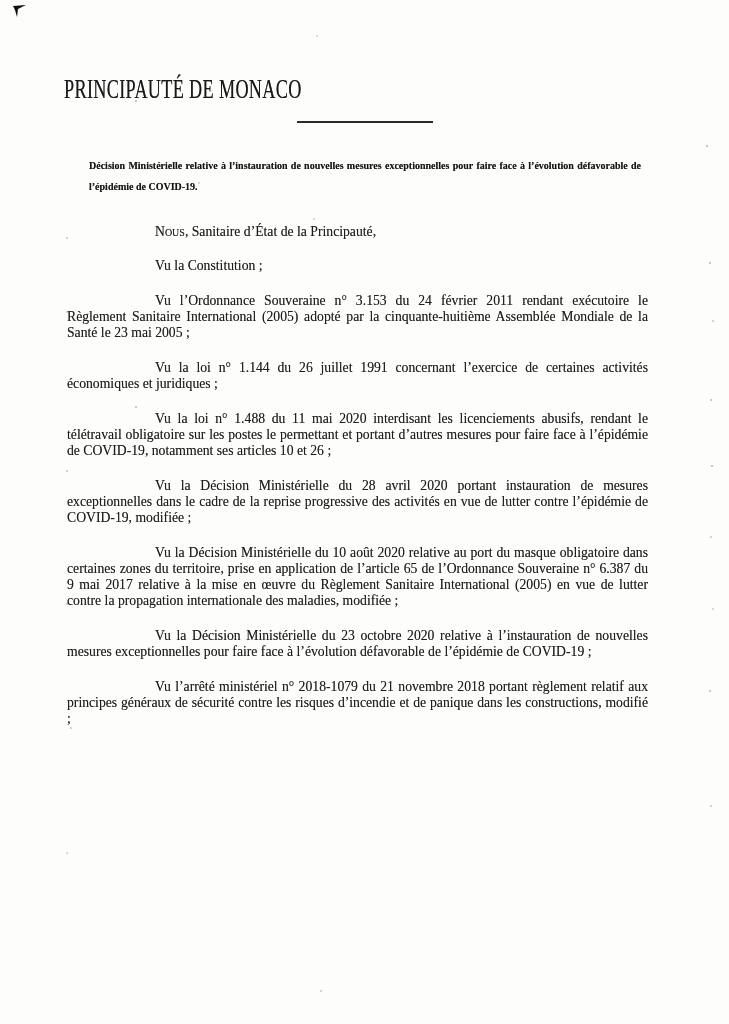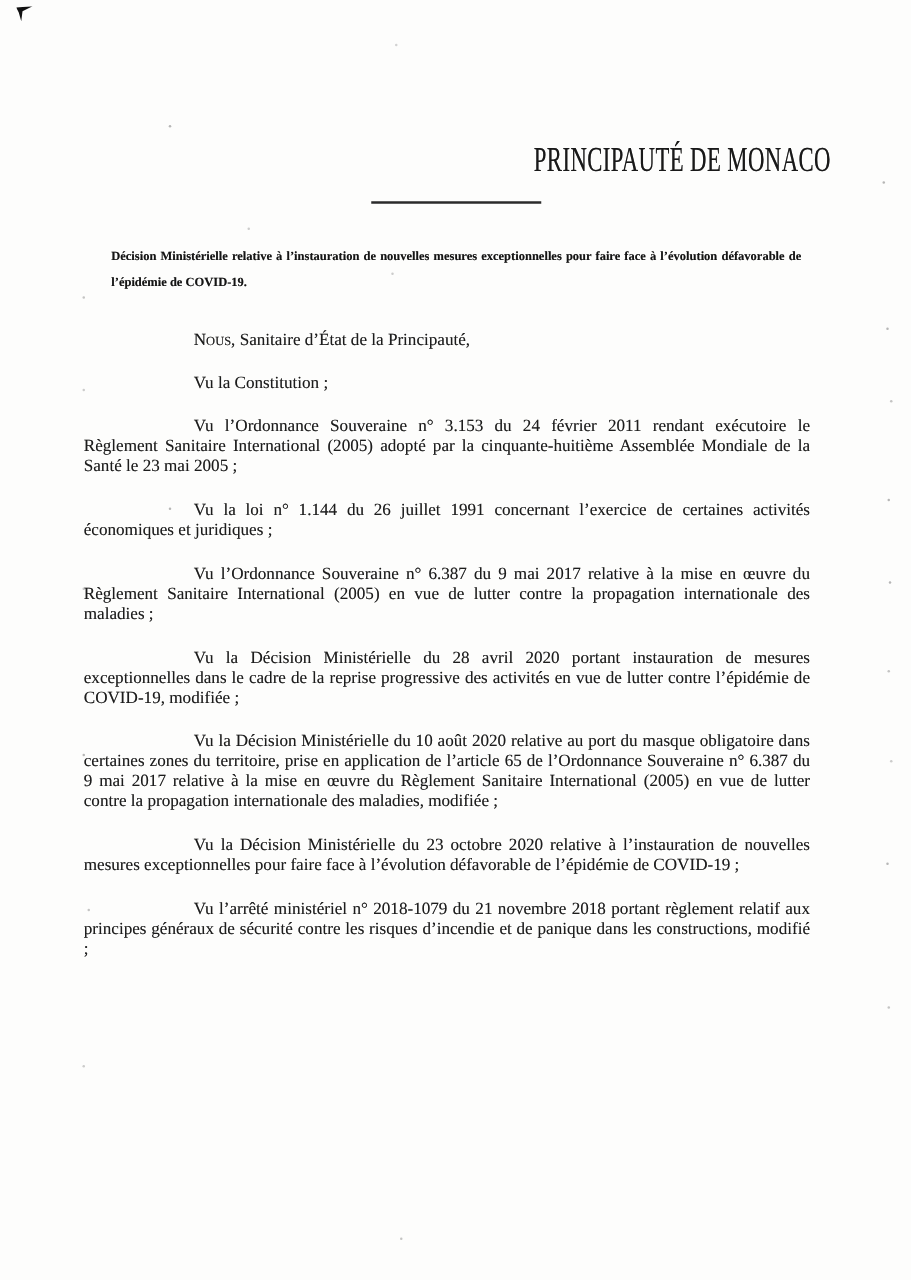--- a/index.html
+++ b/index.html
@@ -15,22 +15,22 @@
     width: 729px; height: 1024px;
     background: #fdfdfc;
   }
   
   .ink-mark {
     position: absolute; left: 13px; top: 5px;
     width: 14px; height: 13px;
   }
   
   .title-wrap {
-    padding-top: 112px;
-    text-align: right;
+    padding-top: 72px;
+    text-align: left;
     line-height: 34px;
     height: 34px;
   }
   .doc-title {
     display: inline-block;
     font-size: 28px;
     letter-spacing: 0.5px;
     white-space: nowrap;
     transform: scaleX(0.65);
     transform-origin: 50% 50%;
@@ -111,19 +111,19 @@
 
   <hr class="title-rule">
 
   <p class="subject">Décision Ministérielle relative à l’instauration de nouvelles mesures exceptionnelles pour faire face à l’évolution défavorable de l’épidémie de COVID-19.</p>
 
   <p class="para salutation"><span class="sc">Nous</span><span>, Sanitaire d’État de la Principauté,</span></p>
 
   <p class="para">Vu la Constitution ;</p>
   <p class="para">Vu l’Ordonnance Souveraine n° 3.153 du 24 février 2011 rendant exécutoire le Règlement Sanitaire International (2005) adopté par la cinquante-huitième Assemblée Mondiale de la Santé le 23 mai 2005 ;</p>
   <p class="para">Vu la loi n° 1.144 du 26 juillet 1991 concernant l’exercice de certaines activités économiques et juridiques ;</p>
-  <p class="para">Vu l’Ordonnance Souveraine n° 6.387 du 9 mai 2017 relative à la mise en œuvre du Règlement Sanitaire International (2005) en vue de lutter contre la propagation internationale des maladies ;</p>
+  <p class="para">Vu la loi n° 1.488 du 11 mai 2020 interdisant les licenciements abusifs, rendant le télétravail obligatoire sur les postes le permettant et portant d’autres mesures pour faire face à l’épidémie de COVID-19, notamment ses articles 10 et 26 ;</p>
   <p class="para">Vu la Décision Ministérielle du 28 avril 2020 portant instauration de mesures exceptionnelles dans le cadre de la reprise progressive des activités en vue de lutter contre l’épidémie de COVID-19, modifiée ;</p>
   <p class="para">Vu la Décision Ministérielle du 10 août 2020 relative au port du masque obligatoire dans certaines zones du territoire, prise en application de l’article 65 de l’Ordonnance Souveraine n° 6.387 du 9 mai 2017 relative à la mise en œuvre du Règlement Sanitaire International (2005) en vue de lutter contre la propagation internationale des maladies, modifiée ;</p>
   <p class="para">Vu la Décision Ministérielle du 23 octobre 2020 relative à l’instauration de nouvelles mesures exceptionnelles pour faire face à l’évolution défavorable de l’épidémie de COVID-19 ;</p>
   <p class="para">Vu l’arrêté ministériel n° 2018-1079 du 21 novembre 2018 portant règlement relatif aux principes généraux de sécurité contre les risques d’incendie et de panique dans les constructions, modifié ;</p>
 
 </div>
 
 </body></html>

